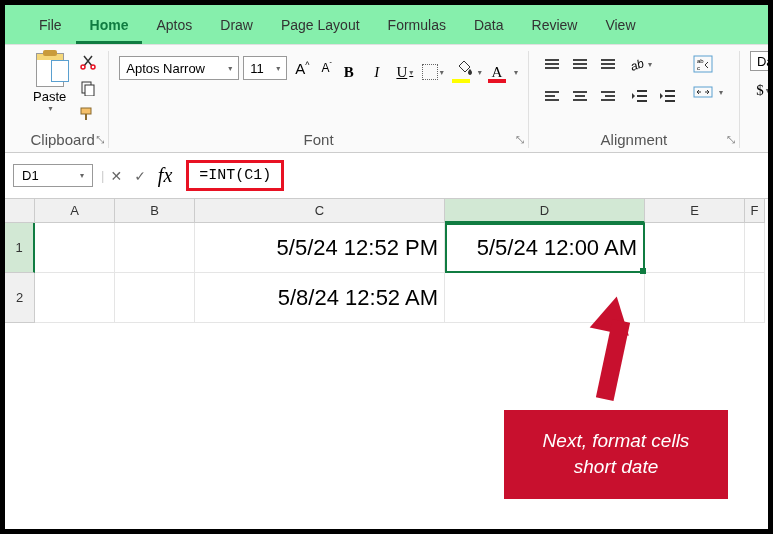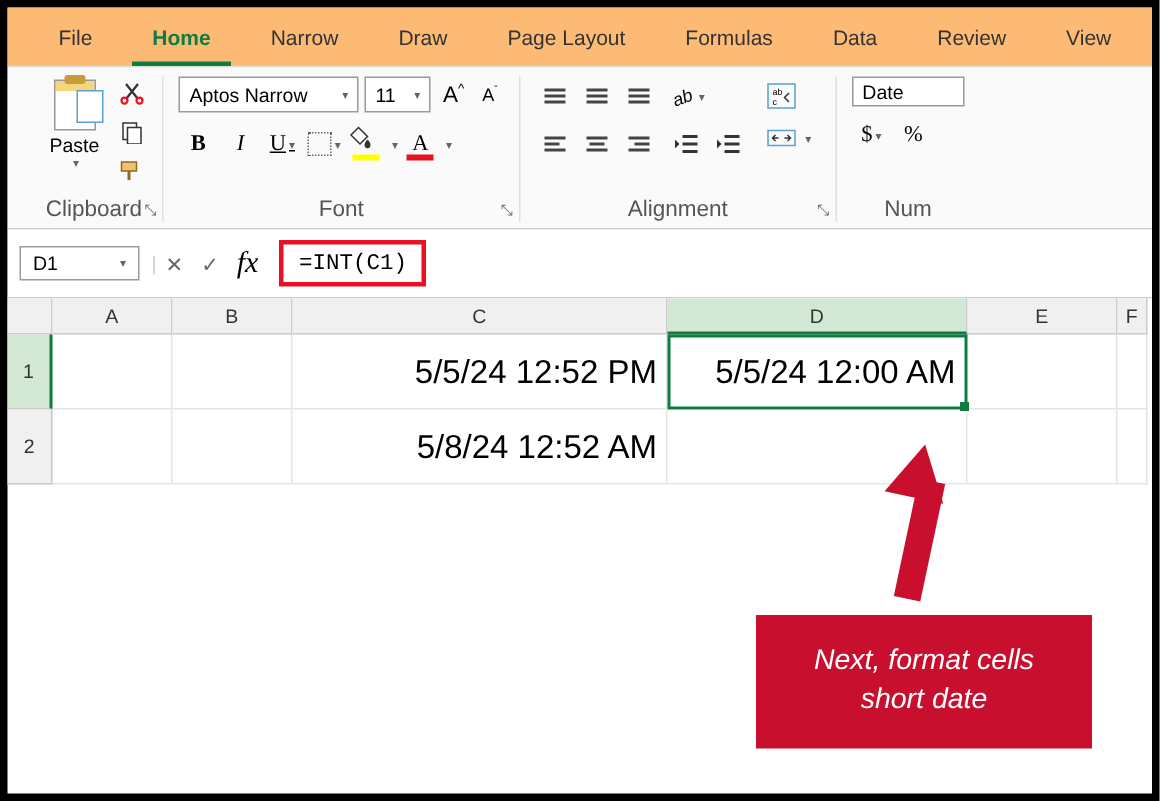--- a/index.html
+++ b/index.html
@@ -1,19 +1,19 @@
 <!DOCTYPE html>
 <html><head>
   <meta charset="utf-8">
   <style>
     * { margin: 0; padding: 0; box-sizing: border-box; }
     body { font-family: 'Segoe UI', sans-serif; font-size: 13px; background: #fff; width: 773px; height: 534px; border: 5px solid #000; position: relative; overflow: hidden; }
     
     
-    .ribbon-tabs { display: flex; padding: 4px 0 0 20px; background: #fdba74; border-bottom: 1px solid #e0e0e0; gap: 12px; }
+    .ribbon-tabs { display: flex; padding: 4px 0 0 20px; background: #86efac; border-bottom: 1px solid #e0e0e0; }
     .tab { padding: 8px 14px; cursor: pointer; font-size: 14px; color: #333; }
     .tab.active { color: #107c41; font-weight: 600; border-bottom: 3px solid #107c41; }
     
     
     .ribbon-content { display: flex; background: #fafafa; padding: 6px 12px 4px 12px; border-bottom: 1px solid #ccc; }
     .ribbon-group { display: flex; flex-direction: column; align-items: center; padding: 0 10px; border-right: 1px solid #e0e0e0; position: relative; }
     .ribbon-group:last-child { border-right: none; }
     .group-body { display: flex; align-items: flex-start; gap: 6px; height: 78px; }
     .group-label { font-size: 15px; color: #555; margin-top: 2px; text-align: center; width: 100%; }
     .group-launcher { position: absolute; bottom: 2px; right: 4px; font-size: 10px; color: #666; cursor: pointer; }
@@ -36,21 +36,21 @@
     .fmt-btn { width: 26px; height: 26px; display: flex; align-items: center; justify-content: center; cursor: pointer; font-family: 'Times New Roman', serif; font-size: 15px; }
     .fmt-btn.bold { font-weight: bold; }
     .fmt-btn.italic { font-style: italic; }
     .fmt-btn.underline { text-decoration: underline; }
     .border-btn { width: 26px; height: 26px; border: 1px dotted #666; display: inline-block; cursor: pointer; position: relative; }
     .fill-btn { width: 26px; height: 26px; position: relative; cursor: pointer; }
     .fill-btn::after { content: ''; position: absolute; bottom: 2px; left: 4px; width: 18px; height: 4px; background: #ffff00; }
     .fontcolor-btn { width: 26px; height: 26px; position: relative; cursor: pointer; display: flex; align-items: center; justify-content: center; }
     .fontcolor-btn::after { content: ''; position: absolute; bottom: 2px; left: 4px; width: 18px; height: 4px; background: #e81123; }
     .dd-caret { font-size: 8px; color: #666; margin-left: 2px; }
-    .font-col { display: flex; flex-direction: column; }
+    .font-col { display: flex; flex-direction: row; text-align: right; }
     
     
     .align-row { display: flex; gap: 2px; }
     .align-btn { width: 26px; height: 26px; display: flex; align-items: center; justify-content: center; cursor: pointer; }
     .align-lines { display: flex; flex-direction: column; gap: 2px; }
     .align-lines span { display: block; height: 2px; background: #444; }
     .align-col { display: flex; flex-direction: column; gap: 6px; }
     .wrap-btn { display: flex; align-items: center; gap: 4px; padding: 2px 6px; cursor: pointer; font-size: 12px; }
     .merge-btn { display: flex; align-items: center; gap: 4px; padding: 2px 6px; cursor: pointer; font-size: 12px; }
     
@@ -85,21 +85,21 @@
     .arrow-line { position: absolute; width: 18px; height: 80px; background: #c8102e; transform: rotate(12deg); top: 20px; left: 10px; }
     .arrow-head { position: absolute; width: 0; height: 0; border-left: 20px solid transparent; border-right: 20px solid transparent; border-bottom: 36px solid #c8102e; top: -4px; left: -1px; transform: rotate(12deg); }
     .callout { background: #c8102e; color: #fff; padding: 18px 20px; font-size: 19px; font-style: italic; text-align: center; line-height: 1.4; }
   </style>
 </head>
 <body>
 
 <div class="ribbon-tabs">
   <div class="tab">File</div>
   <div class="tab active">Home</div>
-  <div class="tab">Narrow</div>
+  <div class="tab">Aptos</div>
   <div class="tab">Draw</div>
   <div class="tab">Page Layout</div>
   <div class="tab">Formulas</div>
   <div class="tab">Data</div>
   <div class="tab">Review</div>
   <div class="tab">View</div>
 </div>
 
 <div class="ribbon-content">
 

